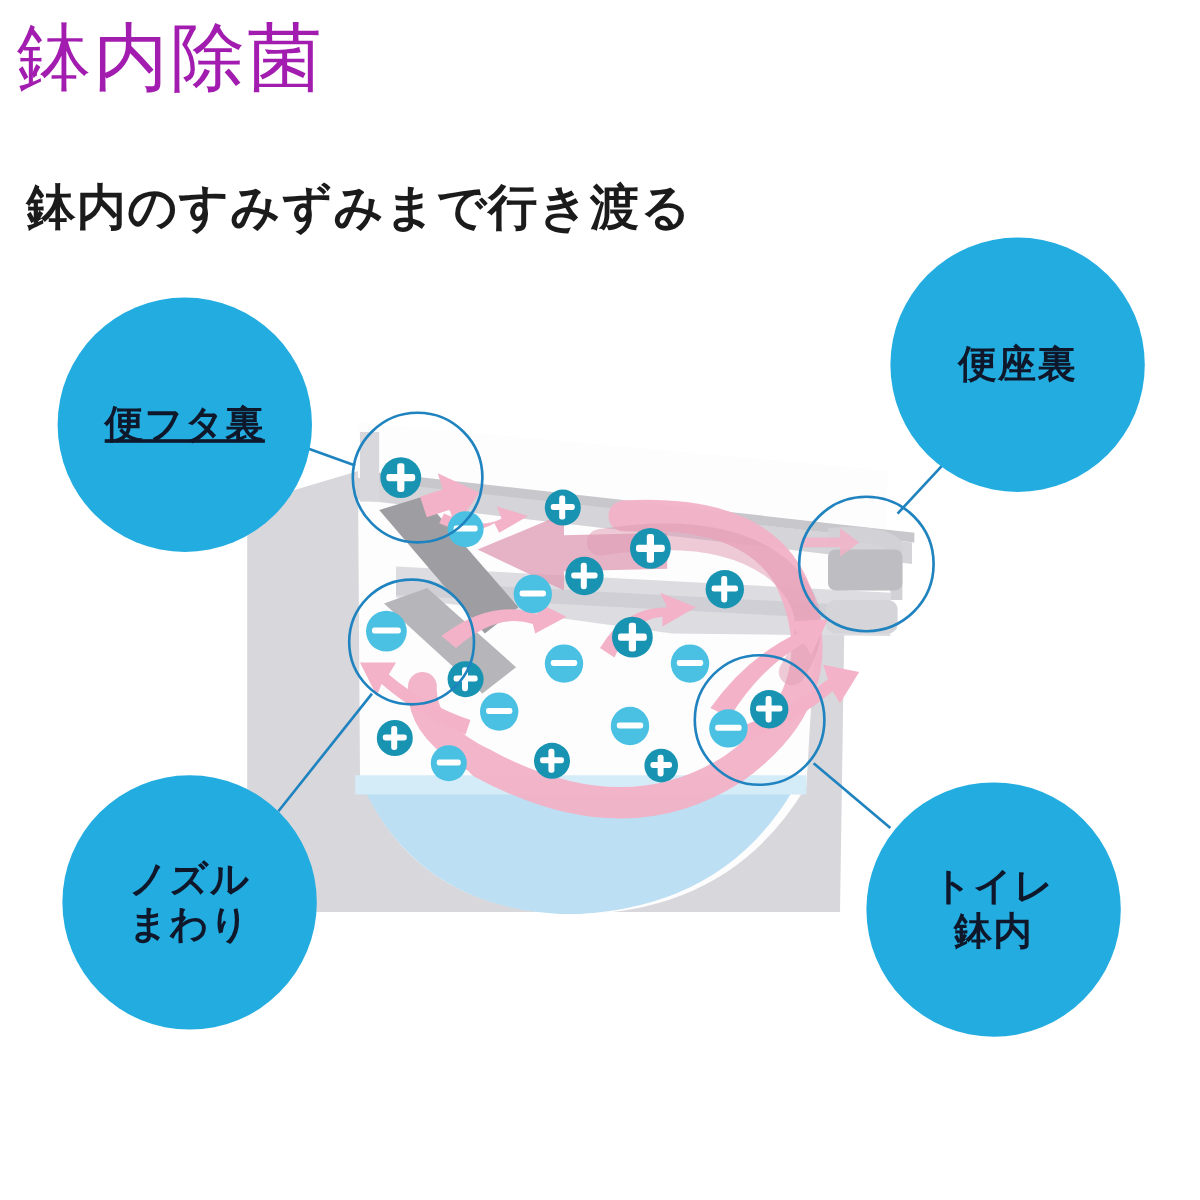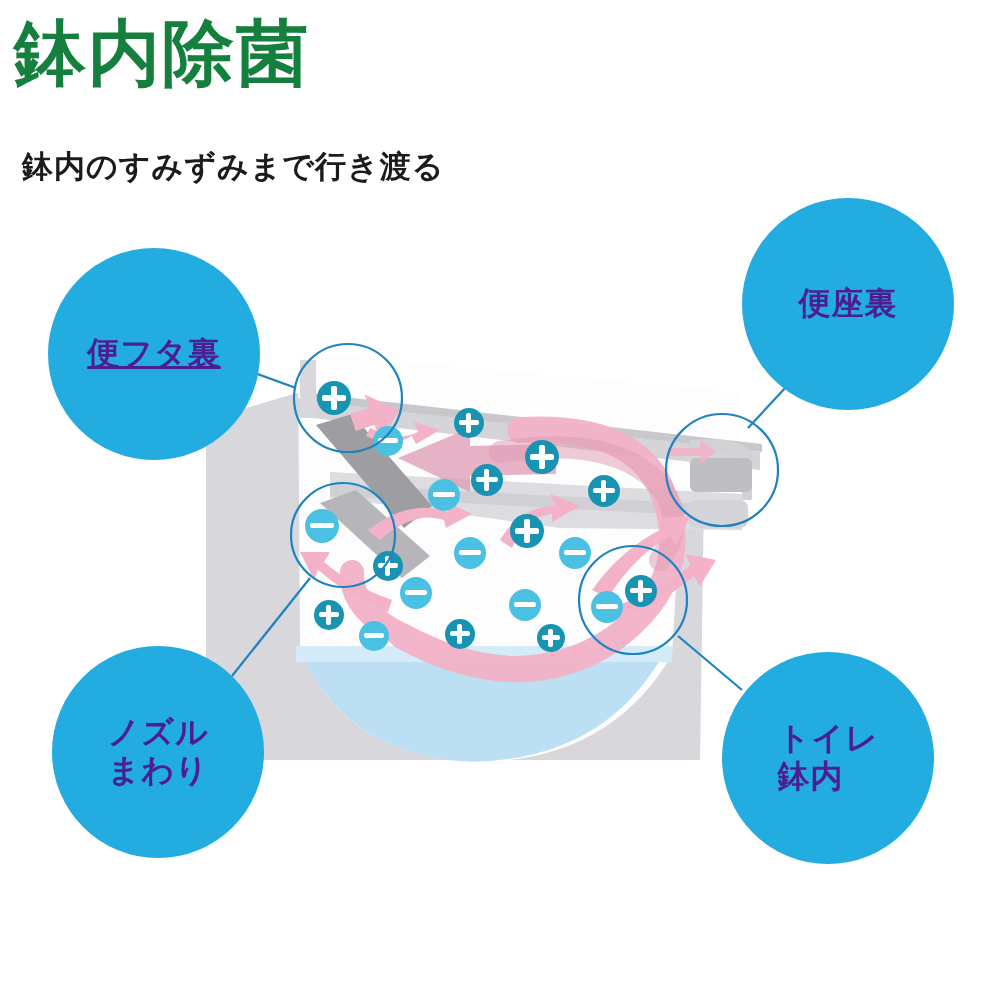--- a/index.html
+++ b/index.html
@@ -9,31 +9,31 @@
     background:#ffffff;
     font-family:"Liberation Sans","DejaVu Sans",sans-serif;
     overflow:hidden;
     position:relative;
   }
   #root{position:relative;width:1000px;height:1000px;}
 
   .title{
     position:absolute;
     left:14px; top:16px;
-    font-size:72px;
-    font-weight:bold;
+    font-size:62px;
+    font-weight:normal;
     letter-spacing:2px;
-    color:#15803d;
+    color:#a21caf;
     line-height:1.05;
     white-space:nowrap;
   }
   .subtitle{
     position:absolute;
     left:22px; top:146px;
-    font-size:31px;
+    font-size:41px;
     font-weight:bold;
     letter-spacing:1px;
     color:#1b1b1b;
     white-space:nowrap;
   }
   .caption{
     position:absolute;
     left:338px; top:764px;
     font-size:27px;
     font-weight:normal;
@@ -43,22 +43,22 @@
   }
 
   
   .bubble{
     position:absolute;
     border-radius:50%;
     background:#22ACE0;
     display:flex;
     align-items:center;
     justify-content:center;
-    text-align:left;
-    color:#4c1d95;
+    text-align:center;
+    color:#0f172a;
     font-size:32px;
     font-weight:bold;
     line-height:1.18;
     letter-spacing:1px;
     white-space:pre-line;
     box-sizing:border-box;
   }
   #bubble-lid    { left:48px;  top:248px; width:212px; height:212px;text-decoration:underline; }
   #bubble-seat   { left:742px; top:198px; width:212px; height:212px; }
   #bubble-nozzle { left:52px;  top:646px; width:212px; height:212px; }

